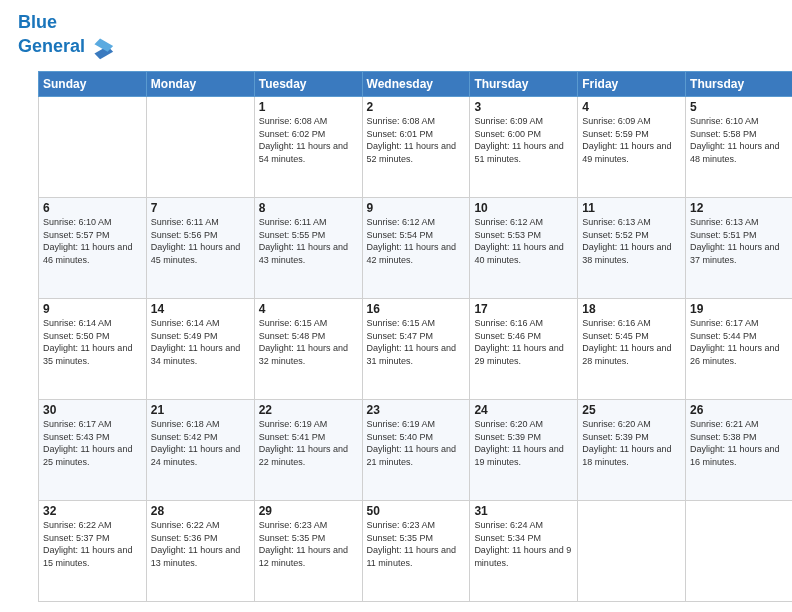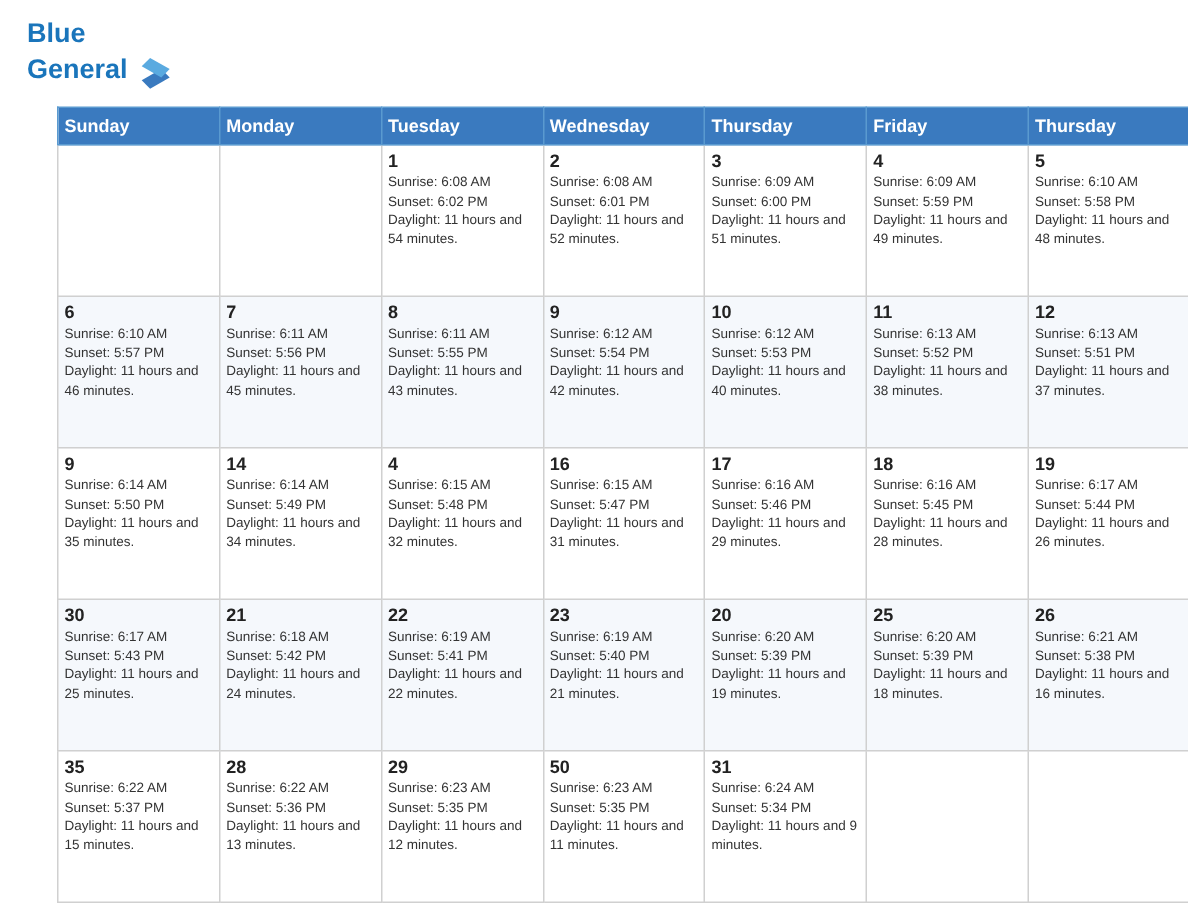--- a/index.html
+++ b/index.html
@@ -159,26 +159,26 @@
           <td><span class="day-number">16</span><span class="cell-text">Sunrise: 6:15 AM<br>Sunset: 5:47 PM<br>Daylight: 11 hours and 31 minutes.</span></td>
           <td><span class="day-number">17</span><span class="cell-text">Sunrise: 6:16 AM<br>Sunset: 5:46 PM<br>Daylight: 11 hours and 29 minutes.</span></td>
           <td><span class="day-number">18</span><span class="cell-text">Sunrise: 6:16 AM<br>Sunset: 5:45 PM<br>Daylight: 11 hours and 28 minutes.</span></td>
           <td><span class="day-number">19</span><span class="cell-text">Sunrise: 6:17 AM<br>Sunset: 5:44 PM<br>Daylight: 11 hours and 26 minutes.</span></td>
         </tr>
         <tr>
           <td><span class="day-number">30</span><span class="cell-text">Sunrise: 6:17 AM<br>Sunset: 5:43 PM<br>Daylight: 11 hours and 25 minutes.</span></td>
           <td><span class="day-number">21</span><span class="cell-text">Sunrise: 6:18 AM<br>Sunset: 5:42 PM<br>Daylight: 11 hours and 24 minutes.</span></td>
           <td><span class="day-number">22</span><span class="cell-text">Sunrise: 6:19 AM<br>Sunset: 5:41 PM<br>Daylight: 11 hours and 22 minutes.</span></td>
           <td><span class="day-number">23</span><span class="cell-text">Sunrise: 6:19 AM<br>Sunset: 5:40 PM<br>Daylight: 11 hours and 21 minutes.</span></td>
-          <td><span class="day-number">20</span><span class="cell-text">Sunrise: 6:20 AM<br>Sunset: 5:39 PM<br>Daylight: 11 hours and 19 minutes.</span></td>
+          <td><span class="day-number">24</span><span class="cell-text">Sunrise: 6:20 AM<br>Sunset: 5:39 PM<br>Daylight: 11 hours and 19 minutes.</span></td>
           <td><span class="day-number">25</span><span class="cell-text">Sunrise: 6:20 AM<br>Sunset: 5:39 PM<br>Daylight: 11 hours and 18 minutes.</span></td>
           <td><span class="day-number">26</span><span class="cell-text">Sunrise: 6:21 AM<br>Sunset: 5:38 PM<br>Daylight: 11 hours and 16 minutes.</span></td>
         </tr>
         <tr>
-          <td><span class="day-number">35</span><span class="cell-text">Sunrise: 6:22 AM<br>Sunset: 5:37 PM<br>Daylight: 11 hours and 15 minutes.</span></td>
+          <td><span class="day-number">32</span><span class="cell-text">Sunrise: 6:22 AM<br>Sunset: 5:37 PM<br>Daylight: 11 hours and 15 minutes.</span></td>
           <td><span class="day-number">28</span><span class="cell-text">Sunrise: 6:22 AM<br>Sunset: 5:36 PM<br>Daylight: 11 hours and 13 minutes.</span></td>
           <td><span class="day-number">29</span><span class="cell-text">Sunrise: 6:23 AM<br>Sunset: 5:35 PM<br>Daylight: 11 hours and 12 minutes.</span></td>
           <td><span class="day-number">50</span><span class="cell-text">Sunrise: 6:23 AM<br>Sunset: 5:35 PM<br>Daylight: 11 hours and 11 minutes.</span></td>
           <td><span class="day-number">31</span><span class="cell-text">Sunrise: 6:24 AM<br>Sunset: 5:34 PM<br>Daylight: 11 hours and 9 minutes.</span></td>
           <td class="empty"></td>
           <td class="empty"></td>
         </tr>
       </tbody>
   </table>
 </div>

